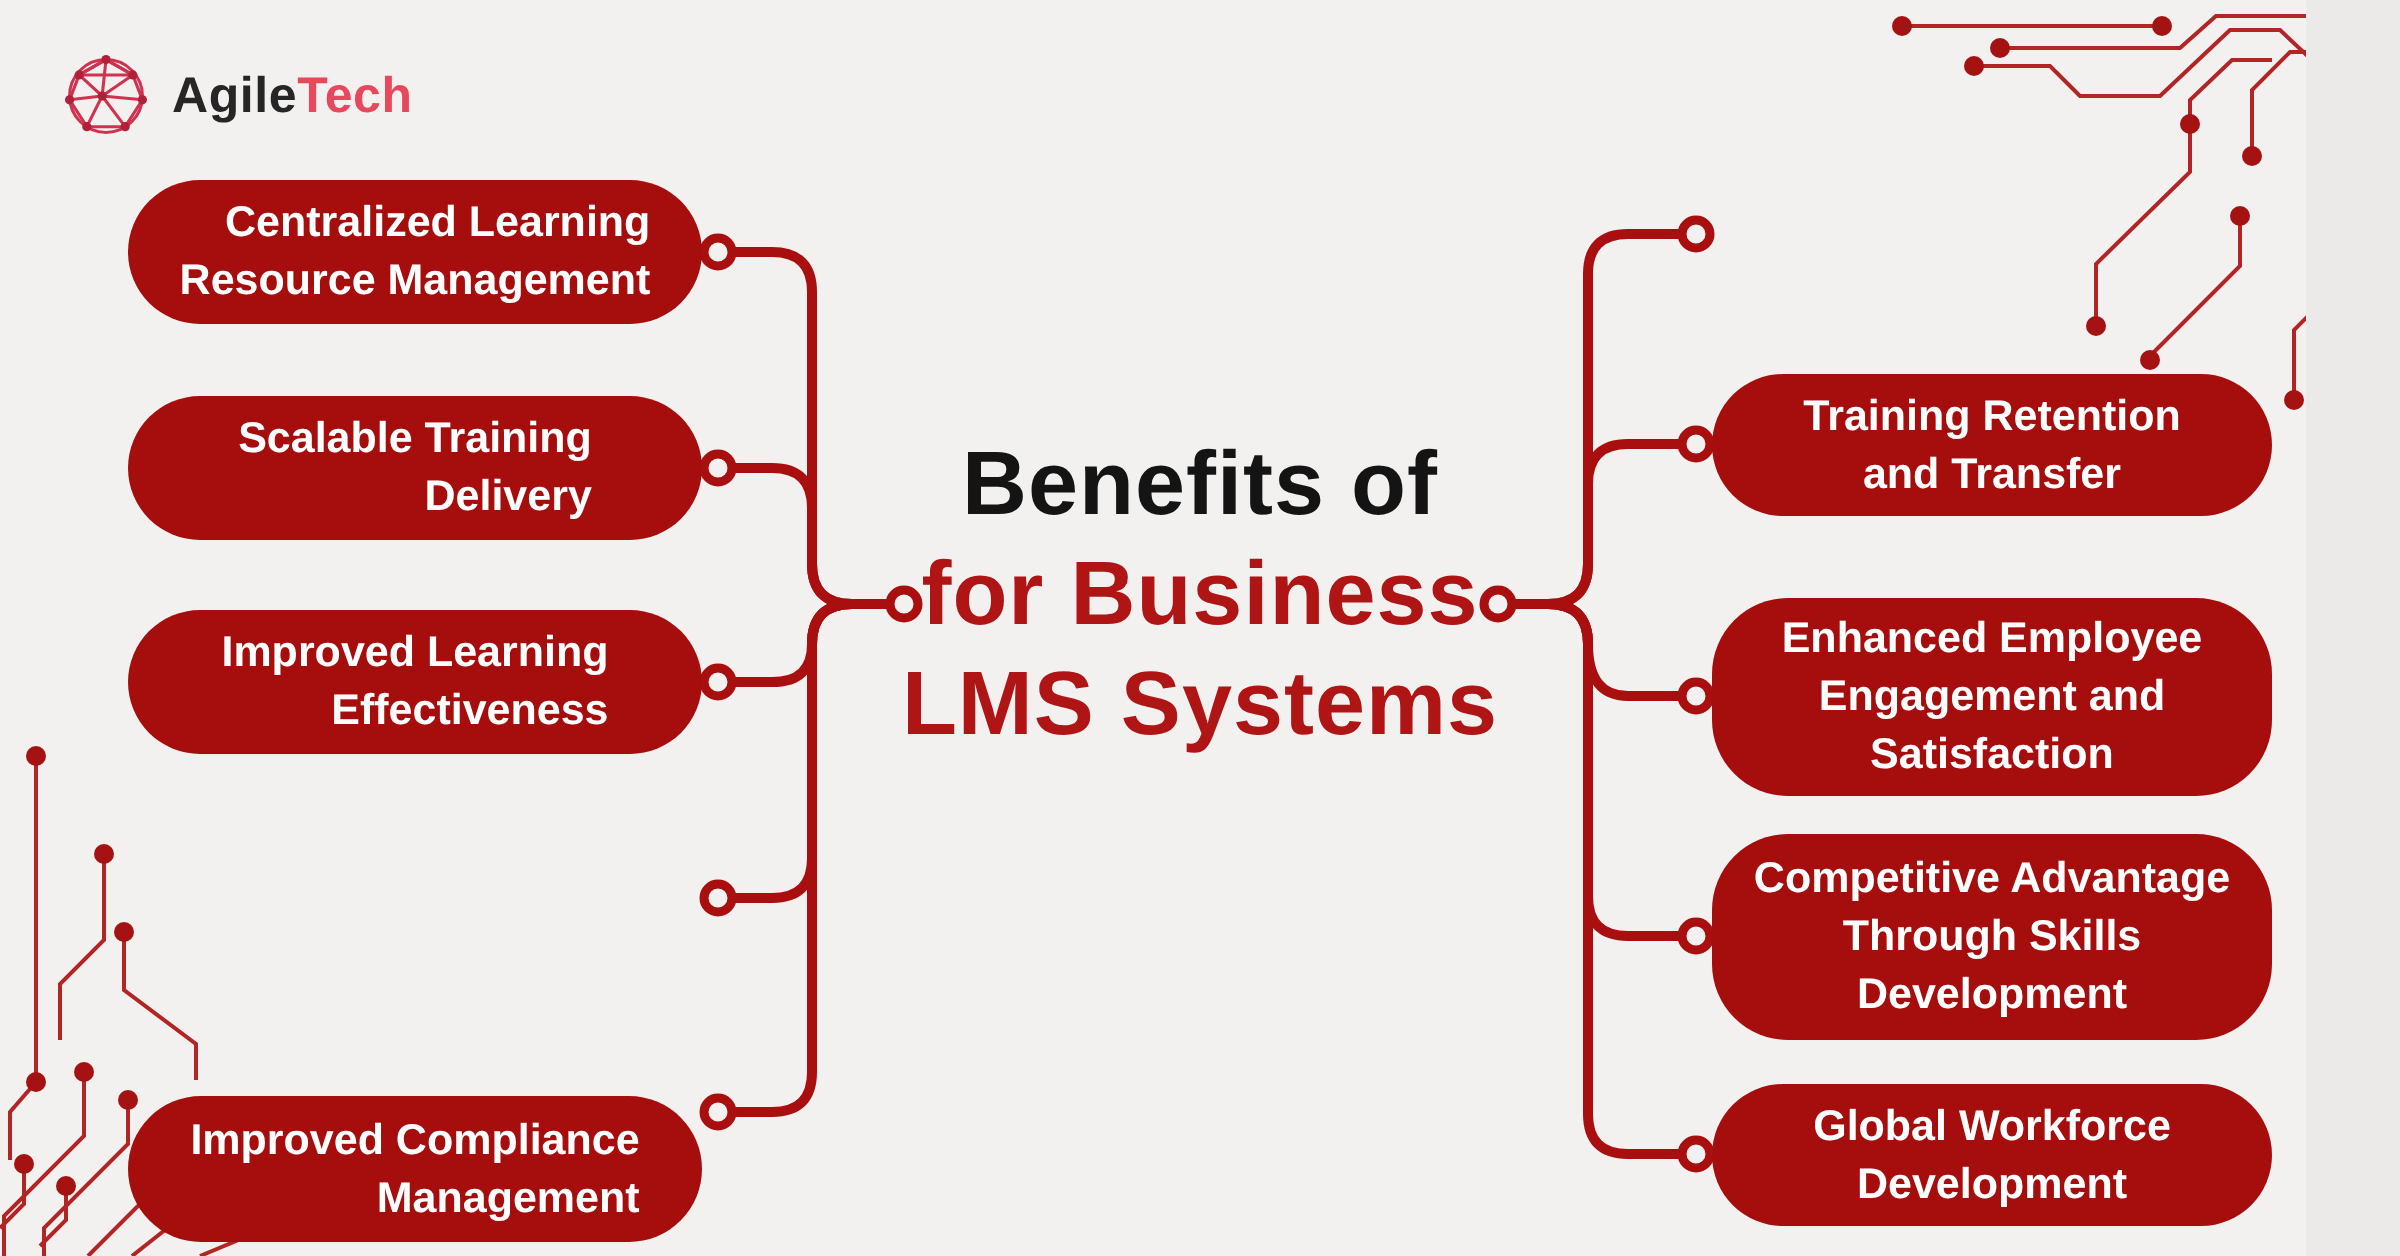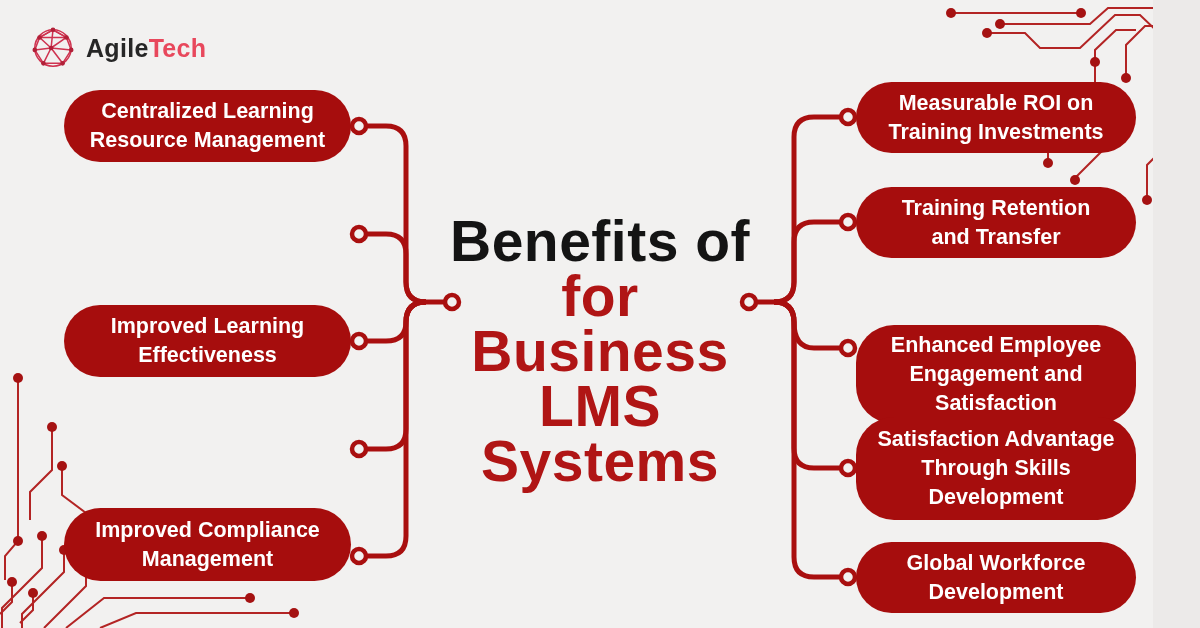--- a/index.html
+++ b/index.html
@@ -31,29 +31,29 @@
     font-weight: 700;
     font-size: 21.5px;
     line-height: 29px;
     text-align: center;
     white-space: pre-line;
     display: flex; align-items: center; justify-content: center;
     border-radius: 38px;
     padding: 0 10px;
     box-sizing: border-box;
   }
-  .left-col  { left: 64px;  width: 287px; }
+  .left-col  { left: 64px;  width: 287px; text-align: right; }
   .right-col { left: 856px; width: 280px; }
 
   
   .center-title {
     position: absolute; left: 425px; top: 214px; width: 350px;
     text-align: center;
     font-weight: 700;
-    font-size: 57px;
+    font-size: 45px;
     line-height: 55px;
     letter-spacing: 0.5px;
   }
   .center-title .t-black { color: #141414; }
   .center-title .t-red   { color: #b01515; }
 
   
   .overlay { position: absolute; pointer-events: none; }
   svg { display: block; }
 </style>
@@ -187,31 +187,31 @@
   </div>
 
   <div class="center-title">
     <div class="t-black">Benefits of</div>
     <div class="t-red">for Business</div>
     <div class="t-red">LMS Systems</div>
   </div>
 
   <div class="benefit-box left-col" style="top:90px;  height:72px;">Centralized Learning
 Resource Management</div>
+  <div class="benefit-box left-col" style="top:198px; height:72px;">Scalable Training
+Delivery</div>
   <div class="benefit-box left-col" style="top:305px; height:72px;">Improved Learning
 Effectiveness</div>
-  <div class="benefit-box left-col" style="top:508px; height:73px;">Improved Compliance
+  <div class="benefit-box left-col" style="top:548px; height:73px;">Improved Compliance
 Management</div>
 
-  <div class="benefit-box right-col" style="top:82px;  height:71px;">Measurable ROI on
-Training Investments</div>
   <div class="benefit-box right-col" style="top:187px; height:71px;">Training Retention
 and Transfer</div>
-  <div class="benefit-box right-col" style="top:299px; height:99px;margin-top:26px;">Enhanced Employee
+  <div class="benefit-box right-col" style="top:299px; height:99px;">Enhanced Employee
 Engagement and
 Satisfaction</div>
-  <div class="benefit-box right-col" style="top:417px; height:103px;">Satisfaction Advantage
+  <div class="benefit-box right-col" style="top:417px; height:103px;">Competitive Advantage
 Through Skills
 Development</div>
   <div class="benefit-box right-col" style="top:542px; height:71px;">Global Workforce
 Development</div>
 
 </div>
 
 </body></html>

